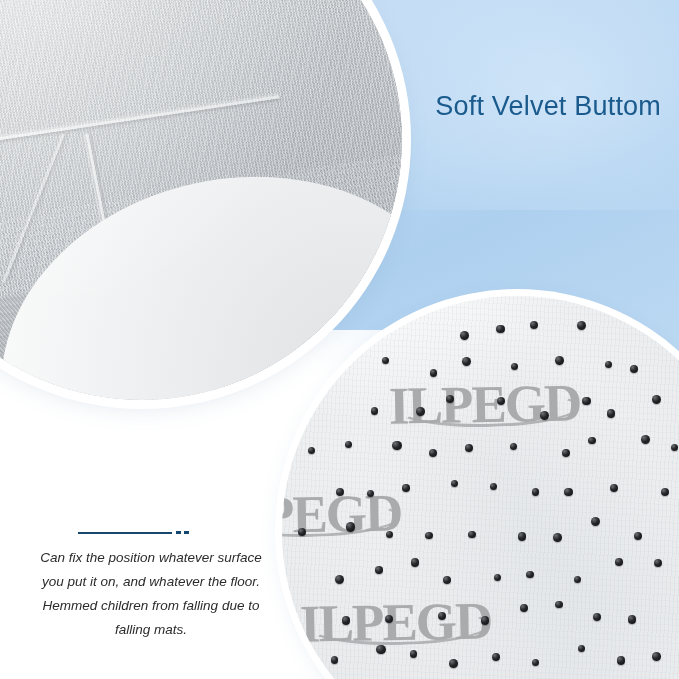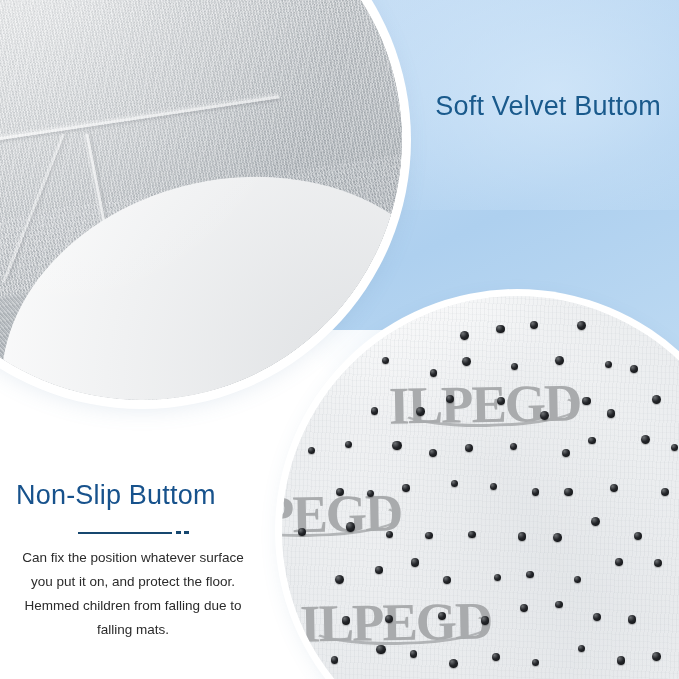--- a/index.html
+++ b/index.html
@@ -169,23 +169,23 @@
   .divider{
     position:absolute;left:78px;top:532px;width:94px;height:0;
     border-top:2px solid #16476f;
   }
   .divider-dot{
     position:absolute;top:531px;width:5px;height:3px;background:#16476f;
   }
   #dd1{left:176px;}
   #dd2{left:184px;}
   .body-text{
-    position:absolute;left:8px;top:546px;width:250px;
+    position:absolute;left:26px;top:546px;width:250px;
     text-align:center;color:#2b2b2b;
-    font-size:13.5px;line-height:24px;
+    font-size:13.5px;line-height:24px;font-style:italic;
   }
 </style>
 </head>
 <body>
 
 <div id="stage">
 
   <div class="wash-tr"></div>
   <div class="wash-bl"></div>
 
@@ -291,25 +291,24 @@
         <div class="dot" style="width: 7.2px; height: 7.2px; left: 295.5px; top: 349.2px;"></div>
         <div class="dot" style="width: 8.6px; height: 8.6px; left: 334.9px; top: 360.1px;"></div>
         <div class="dot" style="width: 8.7px; height: 8.7px; left: 370.4px; top: 356.3px;"></div>
       </div>
   </div>
 
   <div class="head-right">
     <div>Soft Velvet Buttom</div>
   </div>
 
-  <div class="head-left">Non-Slip Buttom</div>
   <div class="divider"></div>
   <div class="divider-dot" id="dd1"></div>
   <div class="divider-dot" id="dd2"></div>
 
   <div class="body-text">
     <div>Can fix the position whatever surface</div>
-    <div>you put it on, and protect the floor.</div>
+    <div>you put it on, and whatever the floor.</div>
     <div>Hemmed children from falling due to</div>
     <div>falling mats.</div>
   </div>
 
 </div>
 
 </body></html>

